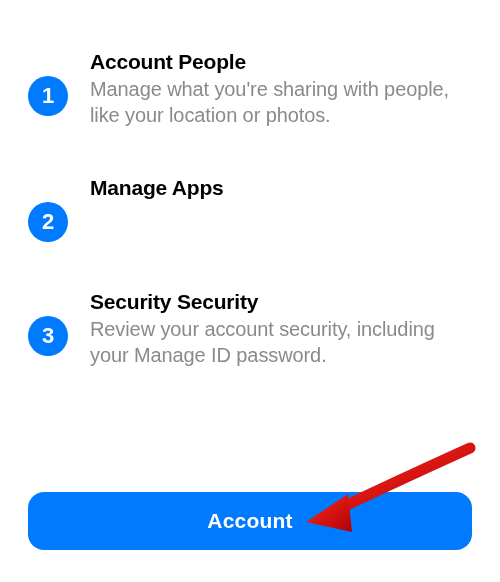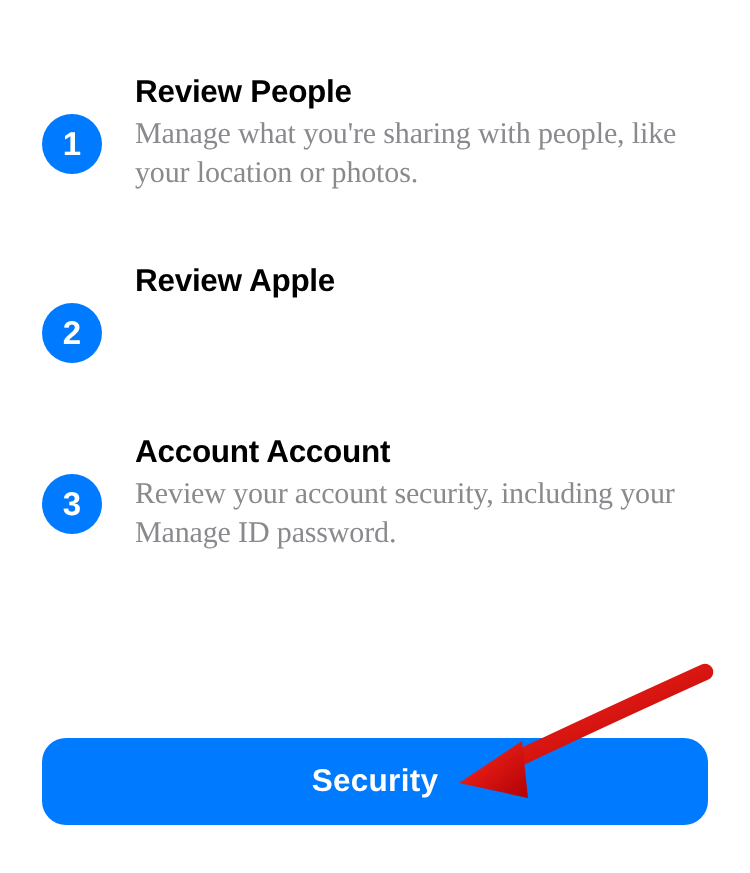--- a/index.html
+++ b/index.html
@@ -46,21 +46,20 @@
       font-weight: 700;
       color: #000;
       letter-spacing: -0.2px;
       margin-bottom: 2px;
     }
     .step-desc {
       font-size: 20px;
       line-height: 1.3;
       color: #8a8a8e;
       letter-spacing: -0.1px;
-      font-family: Liberation Serif, serif;
     }
     .continue-row {
       position: absolute;
       left: 28px;
       right: 28px;
       bottom: 32px;
     }
     .continue-btn {
       width: 100%;
       height: 58px;
@@ -79,44 +78,44 @@
     }
   </style>
 </head>
 <body>
 
 <div class="content">
 
   <div class="step">
     <div class="badge">1</div>
     <div class="step-text">
-      <div class="step-title">Review People</div>
+      <div class="step-title">Account People</div>
       <div class="step-desc">Manage what you're sharing with people, like your location or photos.</div>
     </div>
   </div>
 
   <div class="step">
     <div class="badge">2</div>
     <div class="step-text">
-      <div class="step-title">Review Apple</div>
+      <div class="step-title">Manage Apps</div>
     </div>
   </div>
 
   <div class="step">
     <div class="badge">3</div>
     <div class="step-text">
-      <div class="step-title">Account Account</div>
+      <div class="step-title">Security Security</div>
       <div class="step-desc">Review your account security, including your Manage ID password.</div>
     </div>
   </div>
 
 </div>
 
 <div class="continue-row">
-  <button class="continue-btn">Security</button>
+  <button class="continue-btn">Account</button>
 </div>
 
 <svg class="arrow-annotation" style="left:300px; top:442px;" width="180" height="90" viewBox="0 0 180 90">
   <defs>
     <linearGradient id="arrgrad" x1="0" y1="0" x2="1" y2="1">
       <stop offset="0%" stop-color="#ff2a1a"></stop>
       <stop offset="100%" stop-color="#b00008"></stop>
     </linearGradient>
   </defs>
 

